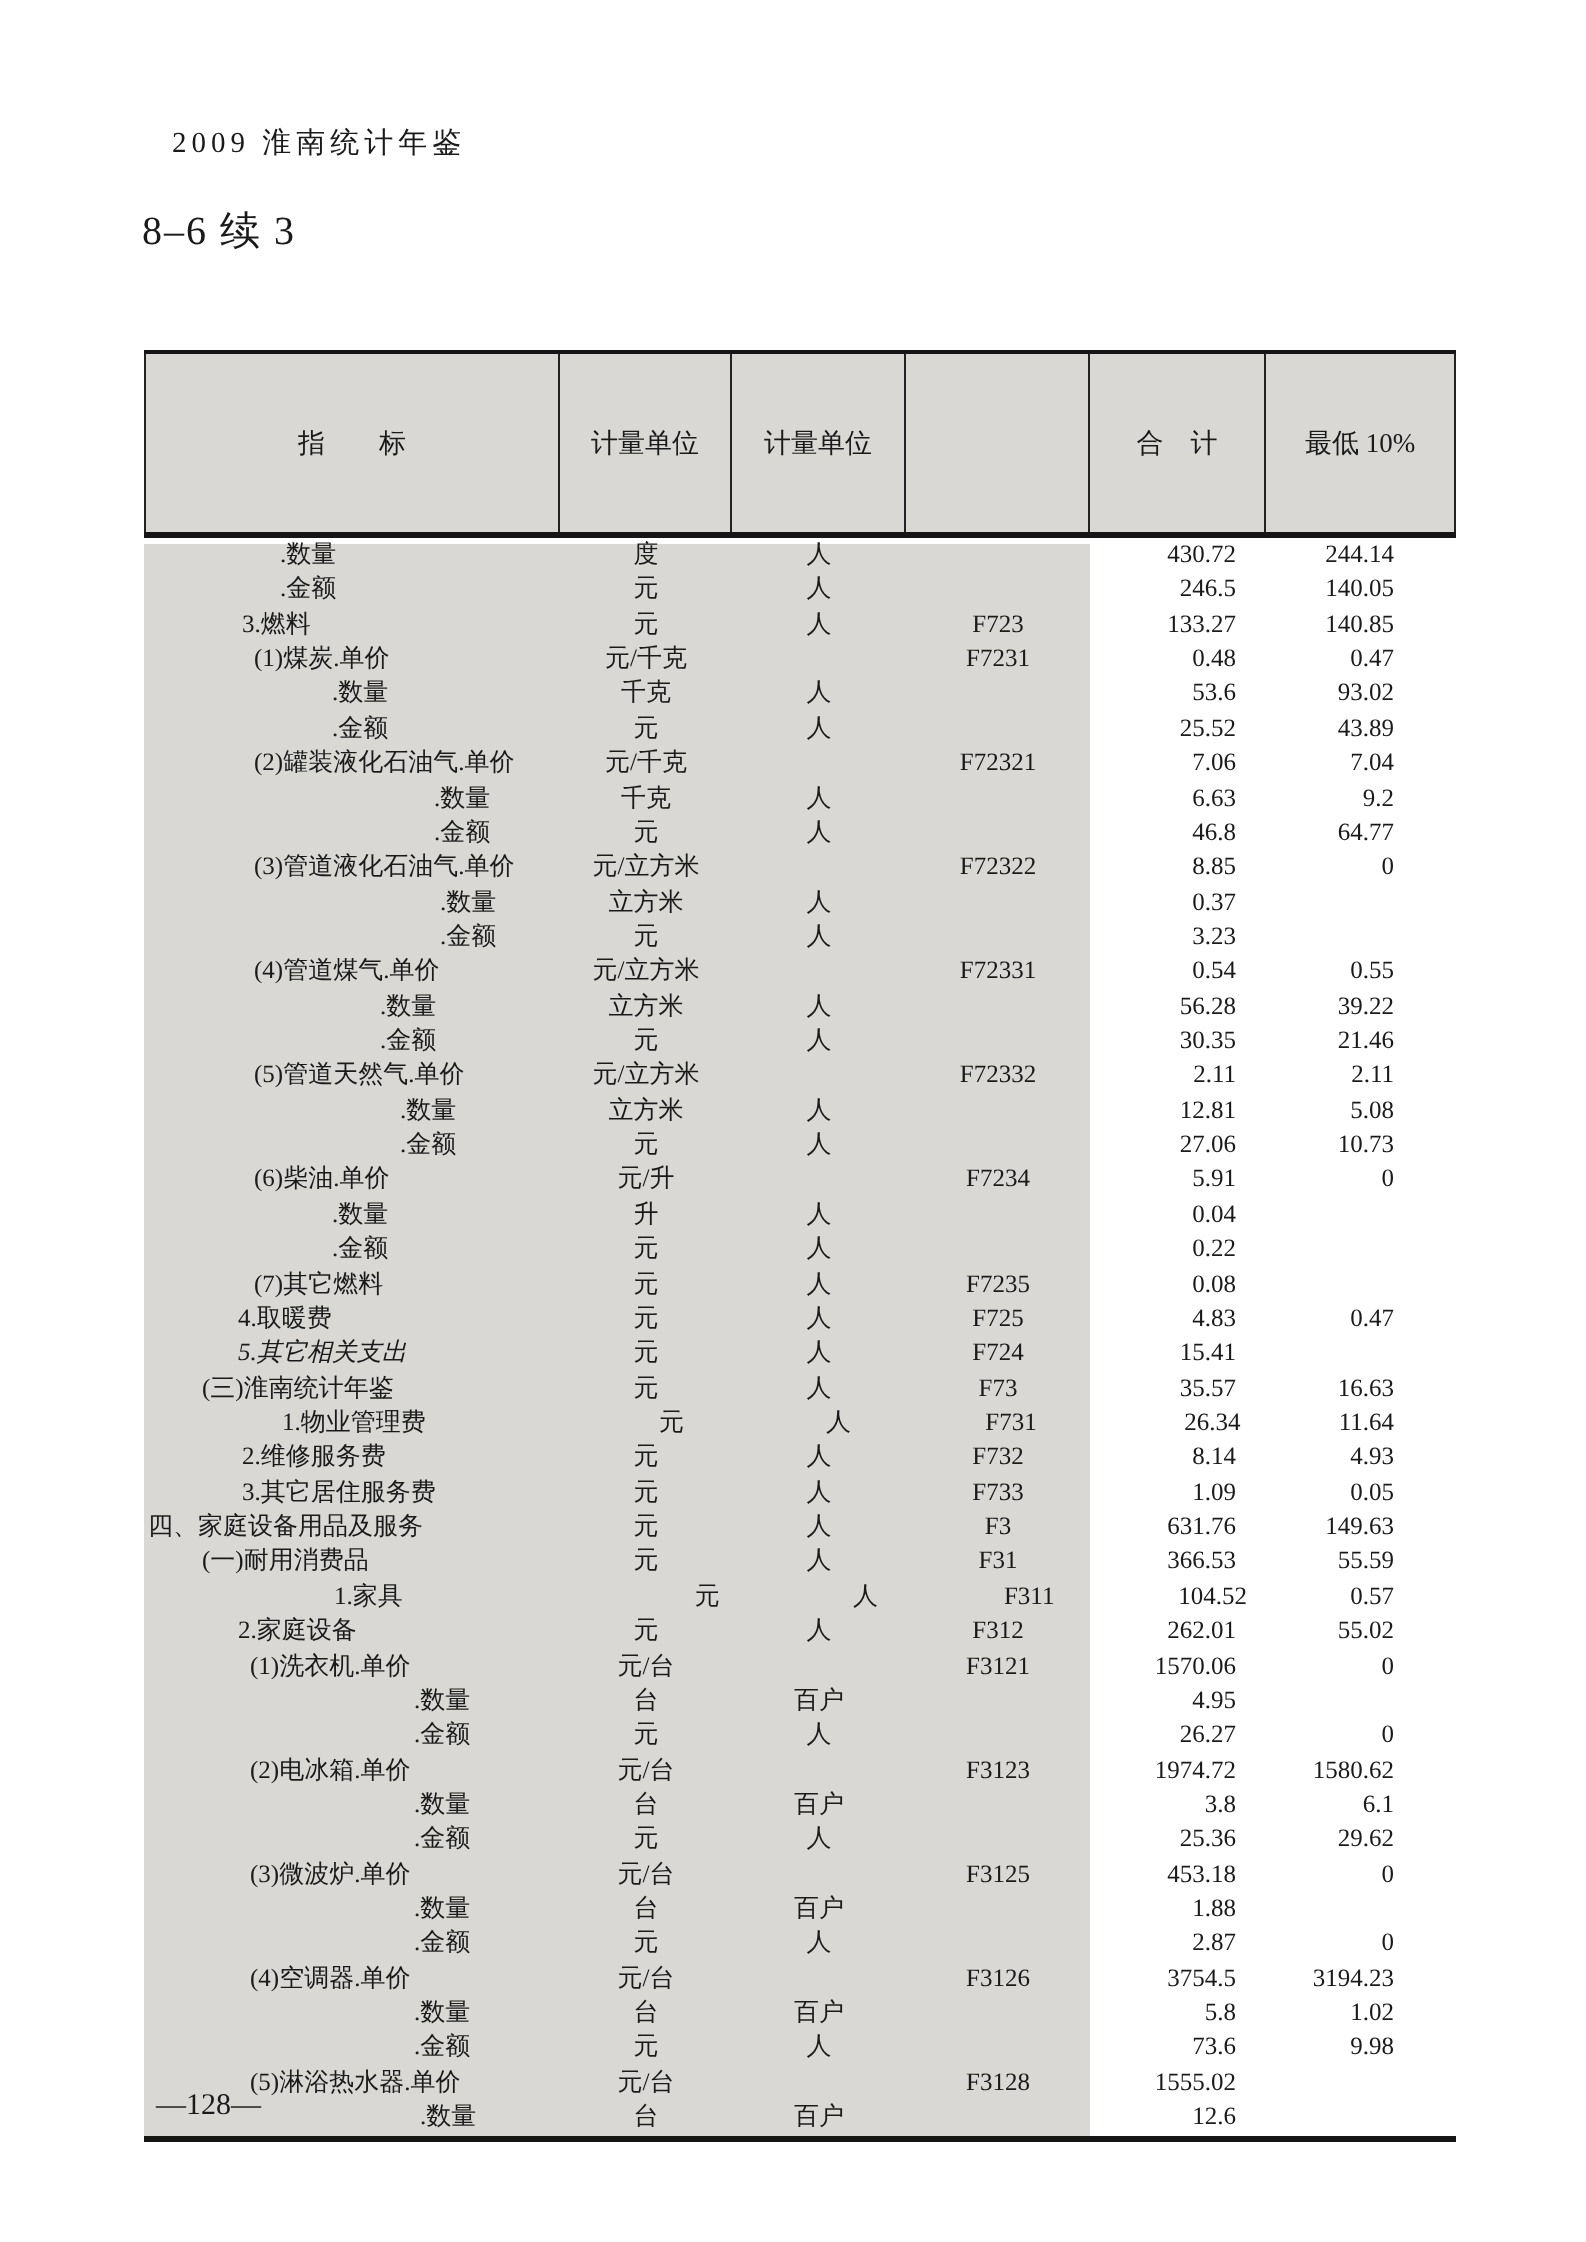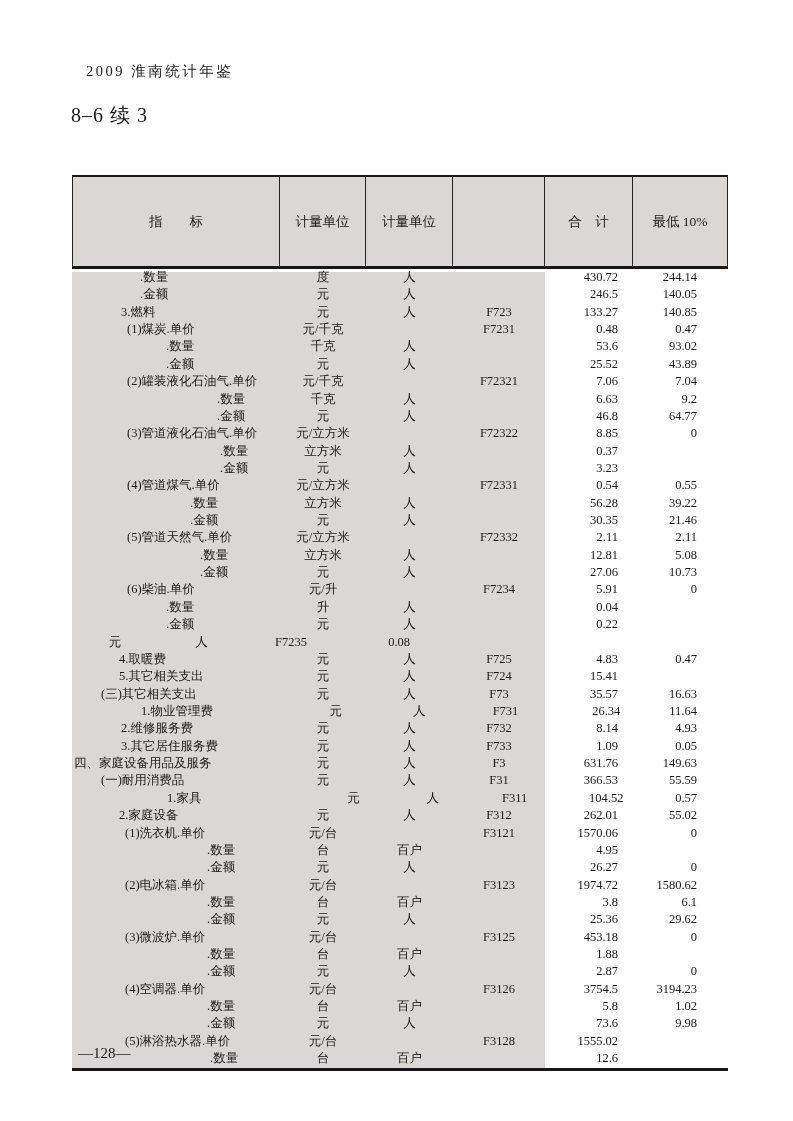--- a/index.html
+++ b/index.html
@@ -260,44 +260,45 @@
       </div>
       <div class="trow">
         <div class="tcell c1" style="padding-left: 94px;">.金额</div>
         <div class="tcell c2">元</div>
         <div class="tcell c3">人</div>
         <div class="tcell c4"></div>
         <div class="tcell c5">0.22</div>
         <div class="tcell c6"></div>
       </div>
       <div class="trow">
+        <div class="tcell c1" style="padding-left: 55px;">(7)其它燃料</div>
         <div class="tcell c2">元</div>
         <div class="tcell c3">人</div>
         <div class="tcell c4">F7235</div>
         <div class="tcell c5">0.08</div>
         <div class="tcell c6"></div>
       </div>
       <div class="trow">
         <div class="tcell c1" style="padding-left: 47px;">4.取暖费</div>
         <div class="tcell c2">元</div>
         <div class="tcell c3">人</div>
         <div class="tcell c4">F725</div>
         <div class="tcell c5">4.83</div>
         <div class="tcell c6">0.47</div>
       </div>
       <div class="trow">
-        <div class="tcell c1" style="padding-left: 47px;">5.其它相关支出</div>
+        <div class="tcell c1" style="padding-left: 47px; font-style: italic;">5.其它相关支出</div>
         <div class="tcell c2">元</div>
         <div class="tcell c3">人</div>
         <div class="tcell c4">F724</div>
         <div class="tcell c5">15.41</div>
         <div class="tcell c6"></div>
       </div>
       <div class="trow">
-        <div class="tcell c1" style="padding-left: 29px;">(三)其它相关支出</div>
+        <div class="tcell c1" style="padding-left: 29px;">(三)淮南统计年鉴</div>
         <div class="tcell c2">元</div>
         <div class="tcell c3">人</div>
         <div class="tcell c4">F73</div>
         <div class="tcell c5">35.57</div>
         <div class="tcell c6">16.63</div>
       </div>
       <div class="trow">
         <div class="tcell c1" style="padding-left: 49px; margin-left: 20px;">1.物业管理费</div>
         <div class="tcell c2">元</div>
         <div class="tcell c3">人</div>

